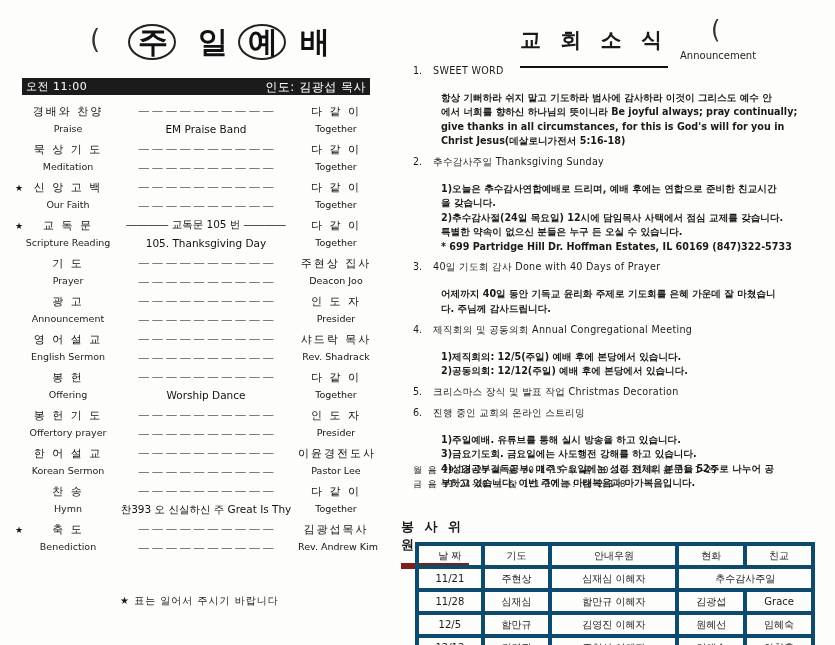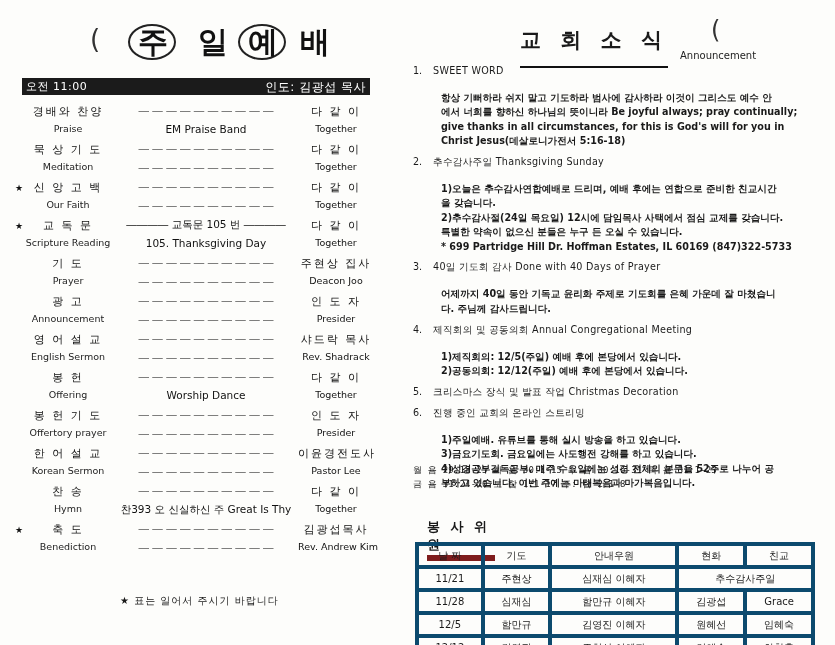--- a/index.html
+++ b/index.html
@@ -86,22 +86,22 @@
   .item .num{position:absolute;left:0;top:0;font-size:9.6px;}
   .item .head{font-weight:normal;letter-spacing:.3px;}
   .item .body{margin-top:13px;padding-left:8px;font-weight:bold;}
   .item .body div{margin-bottom:.5px;}
 
   .qt{position:absolute;left:18px;top:464px;width:412px;font-size:9.6px;line-height:1.5;}
   .qt .qt-head{font-weight:bold;}
   .qt .qt-line{font-family:"DejaVu Sans Mono",monospace;font-size:9px;letter-spacing:.2px;}
 
   .svc-title{
-    position:absolute;left:32px;top:518px;font-size:13px;font-weight:bold;letter-spacing:3px;
-    border-bottom:6px solid #7f1d1d;padding-bottom:1px;width:68px;
+    position:absolute;left:6px;top:518px;font-size:13px;font-weight:bold;letter-spacing:3px;
+    border-bottom:6px solid #7f1d1d;padding-bottom:9px;width:68px;
   }
   table.svc{
     position:absolute;left:20px;top:542px;width:400px;border-collapse:collapse;font-size:10px;
   }
   table.svc th, table.svc td{
     border:4px solid #0c4a6e;height:19px;text-align:center;font-weight:normal;padding:0 2px;
   }
   table.svc th{font-weight:normal;}
 </style>
 </head>

